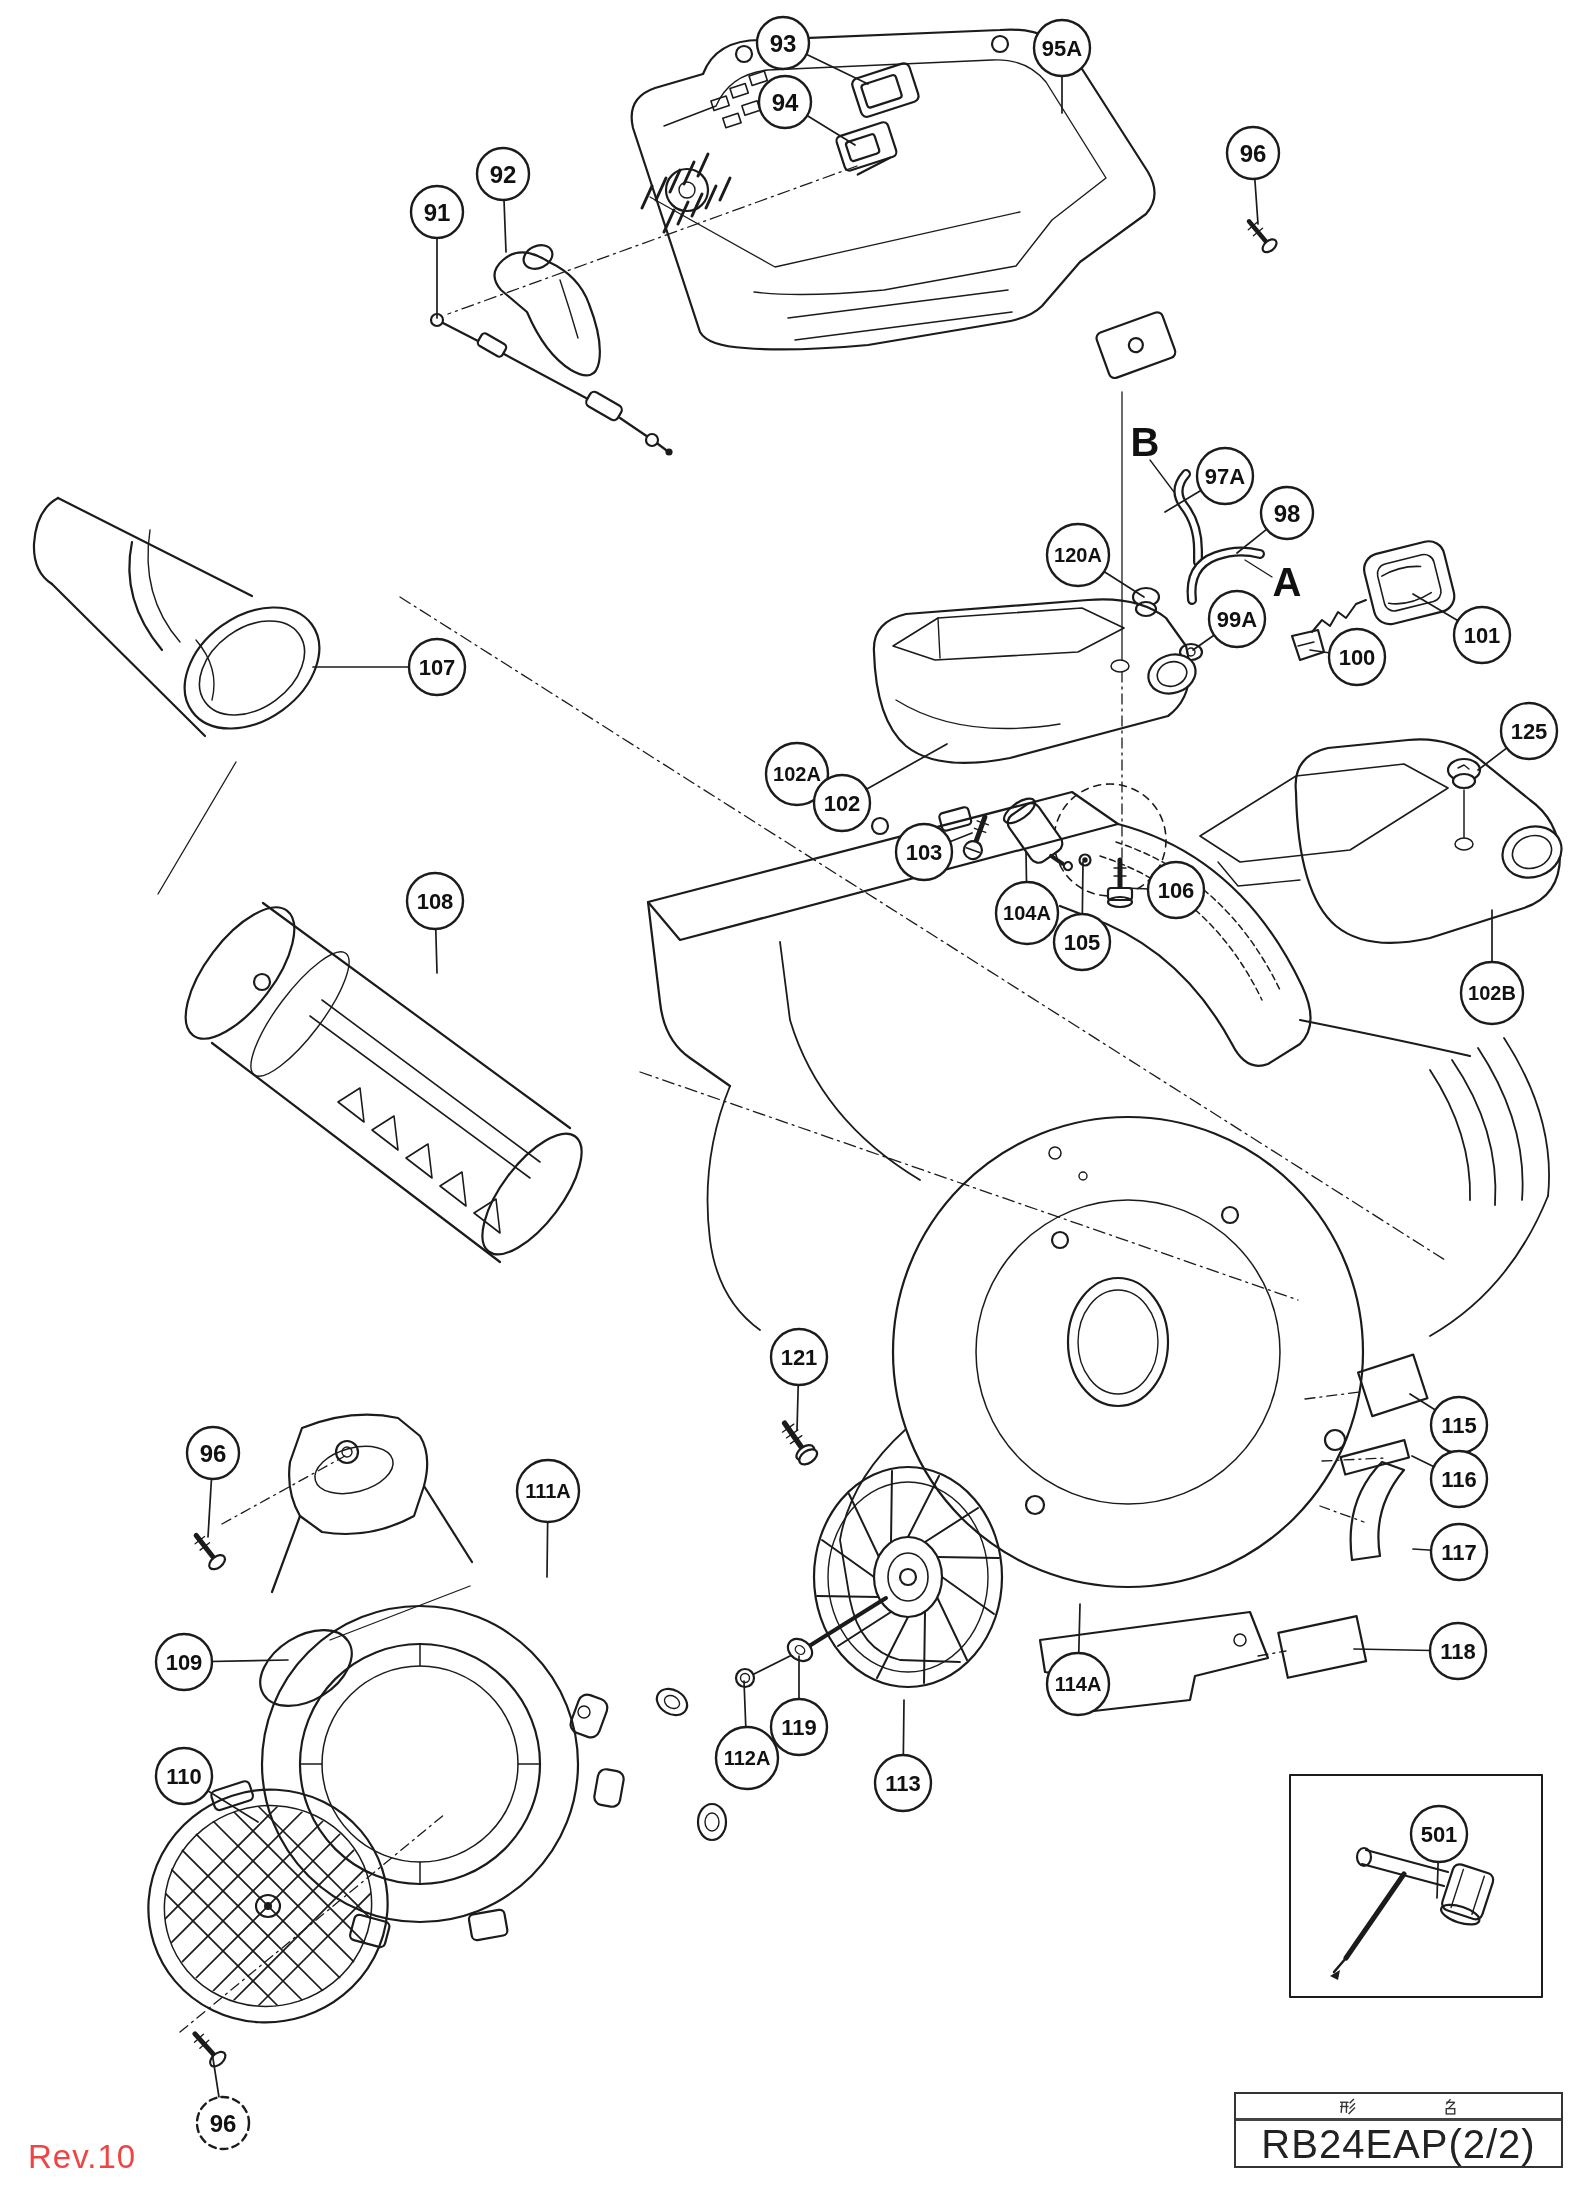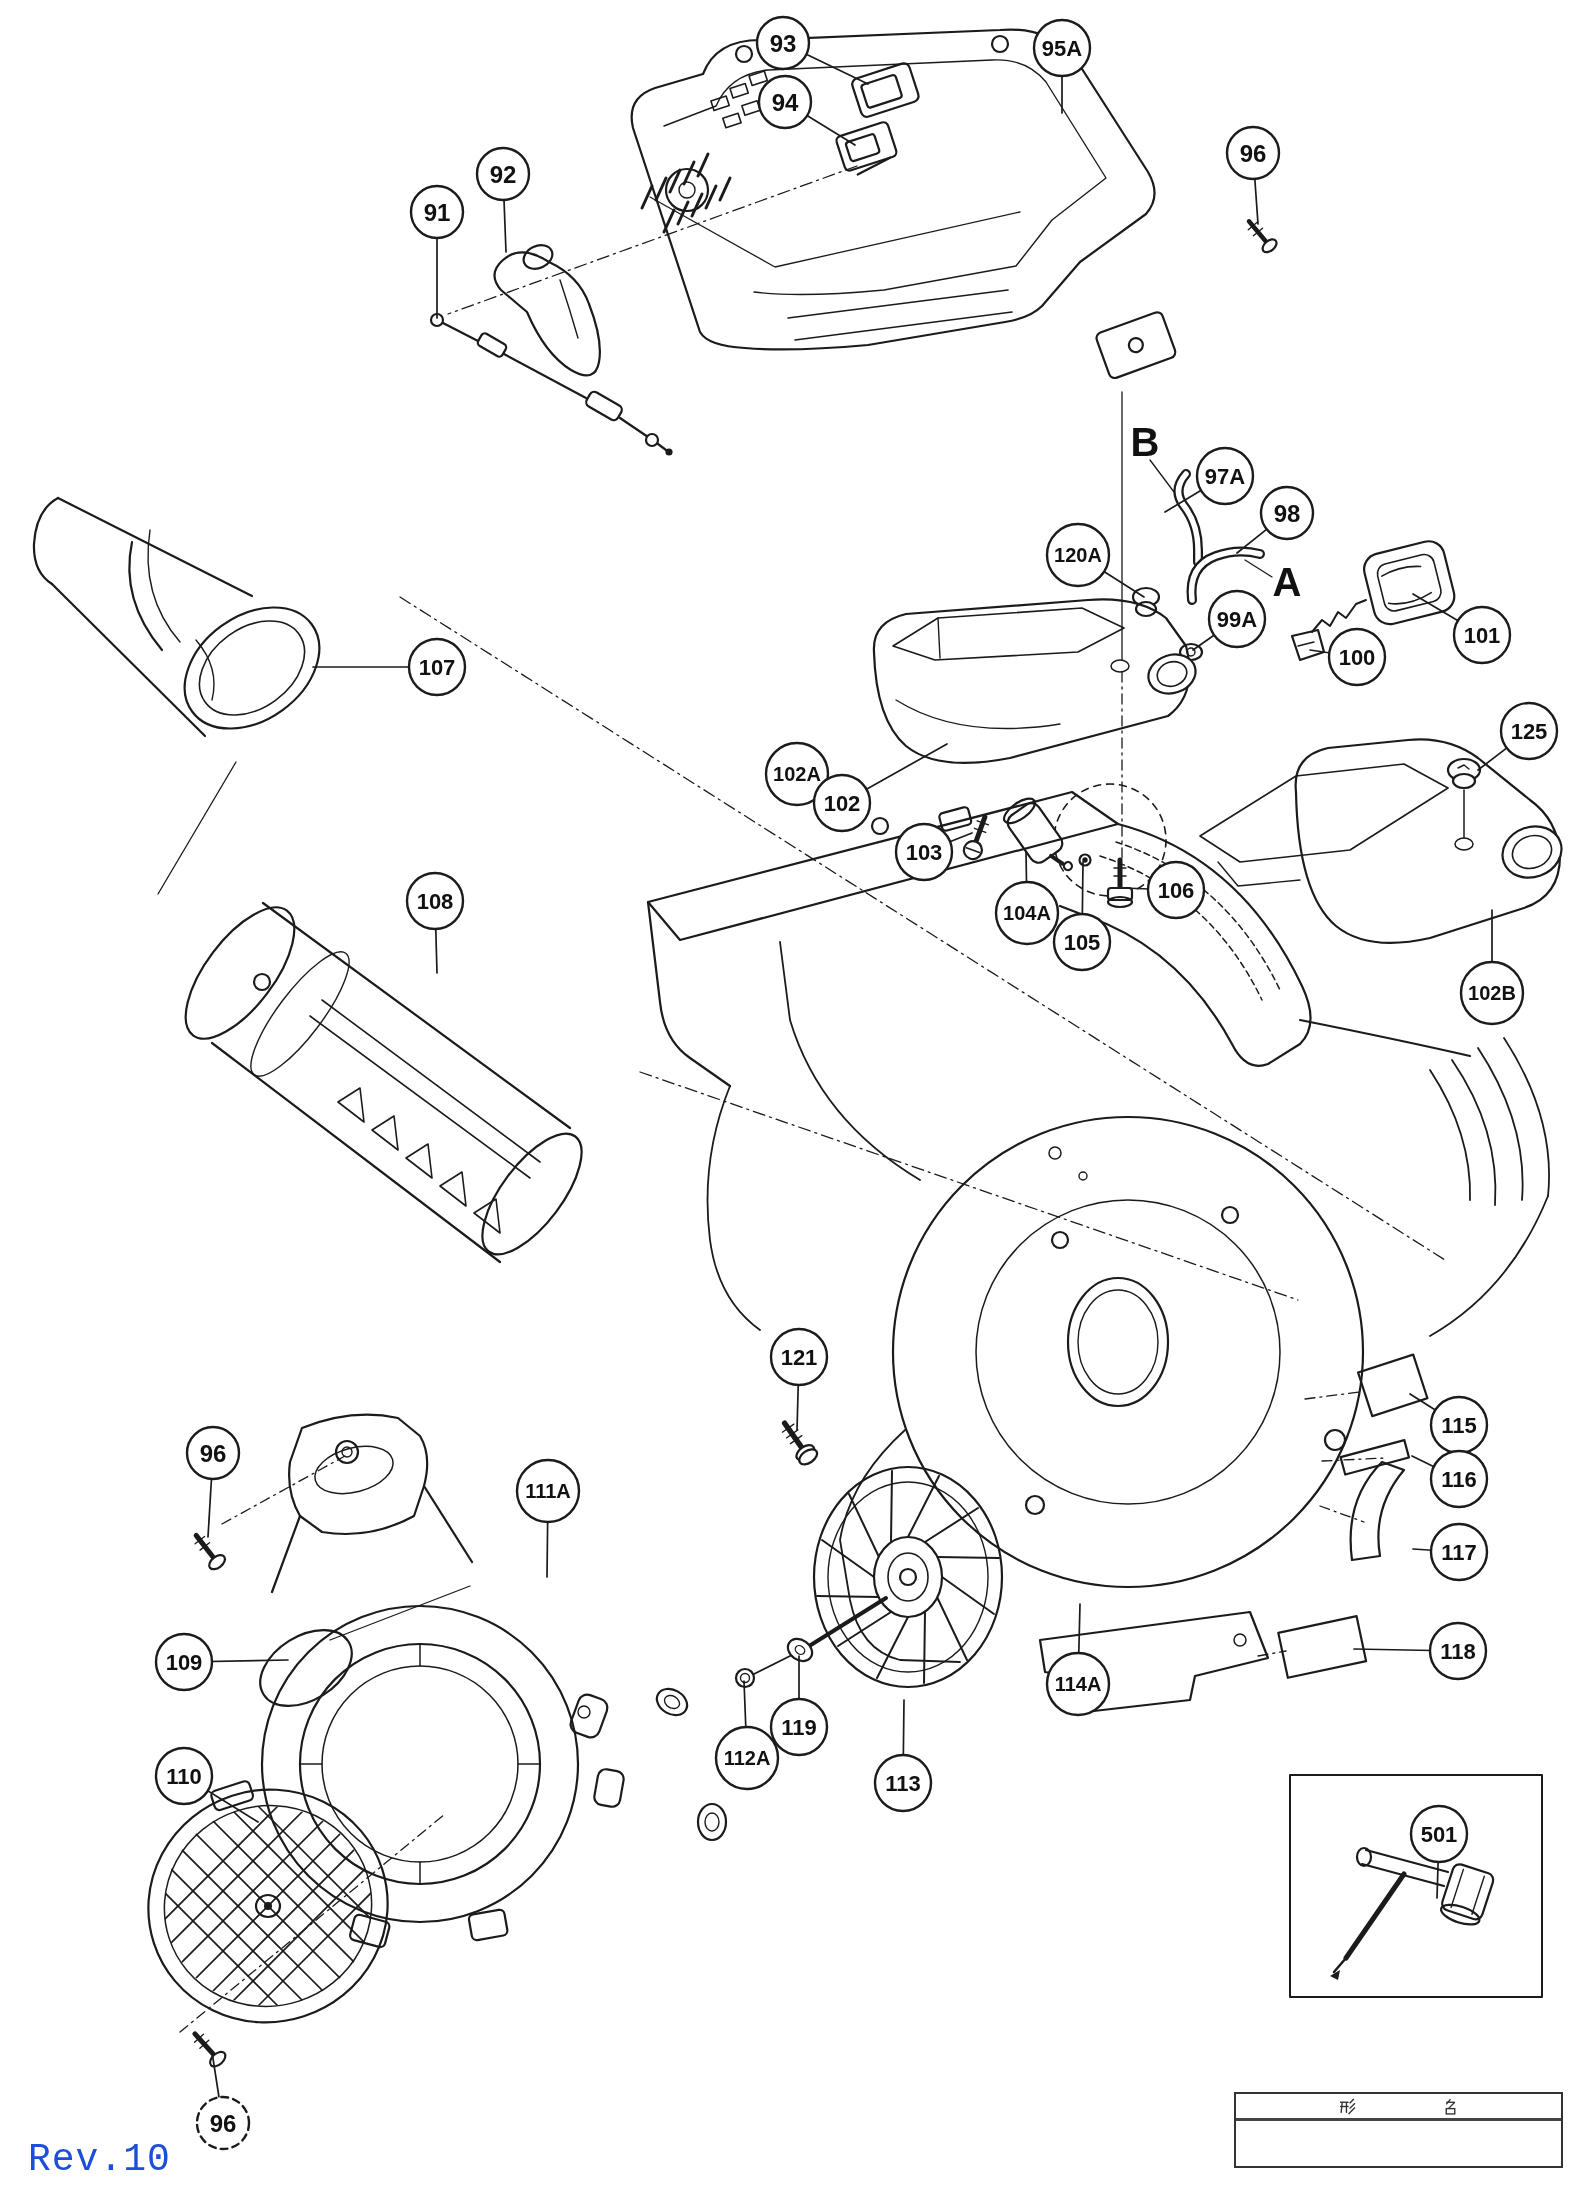--- a/index.html
+++ b/index.html
@@ -1,19 +1,19 @@
 <!DOCTYPE html>
 <html><head>
 <meta charset="utf-8">
 <style>
   html,body{margin:0;padding:0;background:#e8e8e8;}
   .page{position:relative;width:1576px;height:2186px;background:#ffffff;overflow:hidden;
         font-family:"Liberation Sans",sans-serif;color:#1a1a1a;}
   .page svg.art{position:absolute;left:0;top:0;}
-  .rev{position:absolute;left:28px;top:2138px;font-size:38px;letter-spacing:1px;color:#1d4ed8;font-family:Liberation Mono, monospace;}
+  .rev{position:absolute;left:28px;top:2138px;font-size:33px;letter-spacing:1px;color:#ef4444;}
   .model-table{position:absolute;left:1234px;top:2092px;width:329px;height:76px;
                border:2px solid #333;box-sizing:border-box;background:#fff;}
   .model-table .hdr{height:24px;border-bottom:3px solid #444;display:flex;align-items:center;
                     justify-content:center;gap:86px;}
   .model-table .hdr .kglyph{display:inline-block;width:17px;height:17px;}
   .model-table .val{height:47px;display:flex;align-items:center;justify-content:center;
                     font-size:40px;letter-spacing:1px;color:#222;}
 </style>
 </head>
 <body>
@@ -626,15 +626,16 @@
       </span>
       <span class="kglyph" title="名">
         <svg width="17" height="17" viewBox="0 0 16 16" stroke="#333" stroke-width="1.3" fill="none">
           <line x1="8" y1="1" x2="4" y2="6"></line>
             <line x1="4" y1="4" x2="12" y2="4"></line>
             <line x1="12" y1="4" x2="6" y2="10"></line>
           <rect x="4" y="10" width="8" height="5"></rect>
         </svg>
       </span>
     </div>
+    <div class="val">RB24EAP(2/2)</div>
   </div>
 
 </div>
 
 </body></html>

